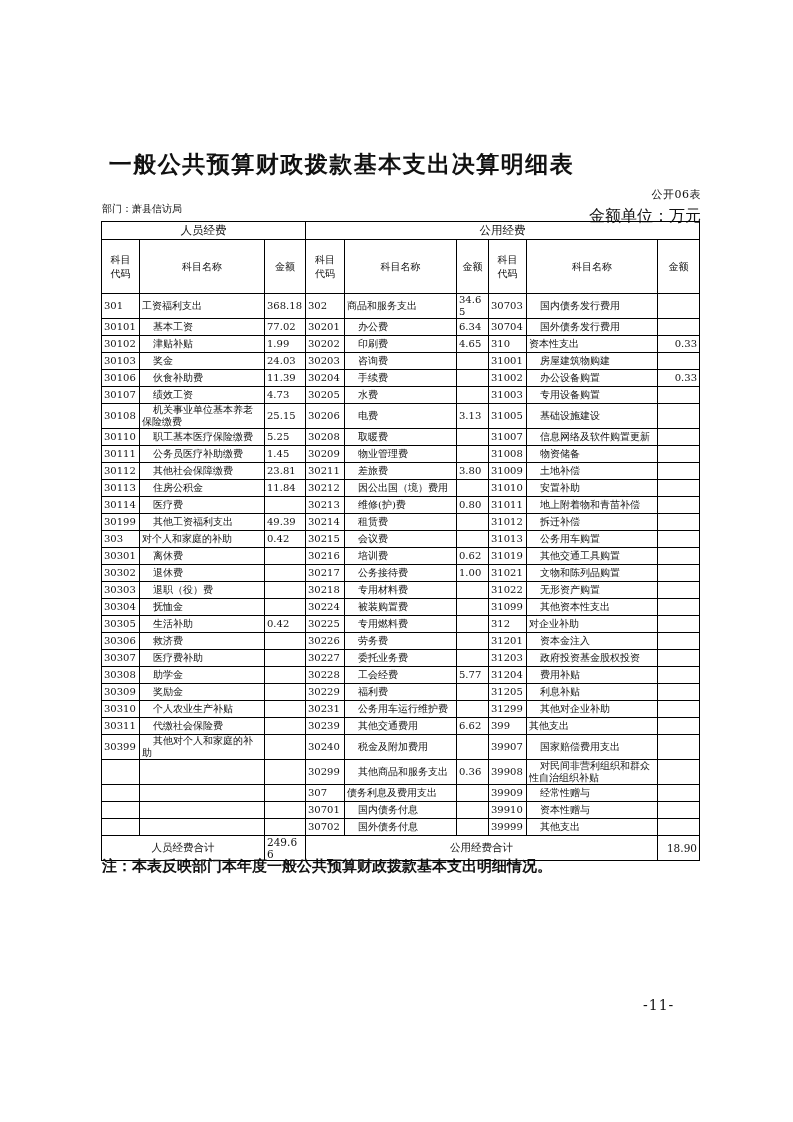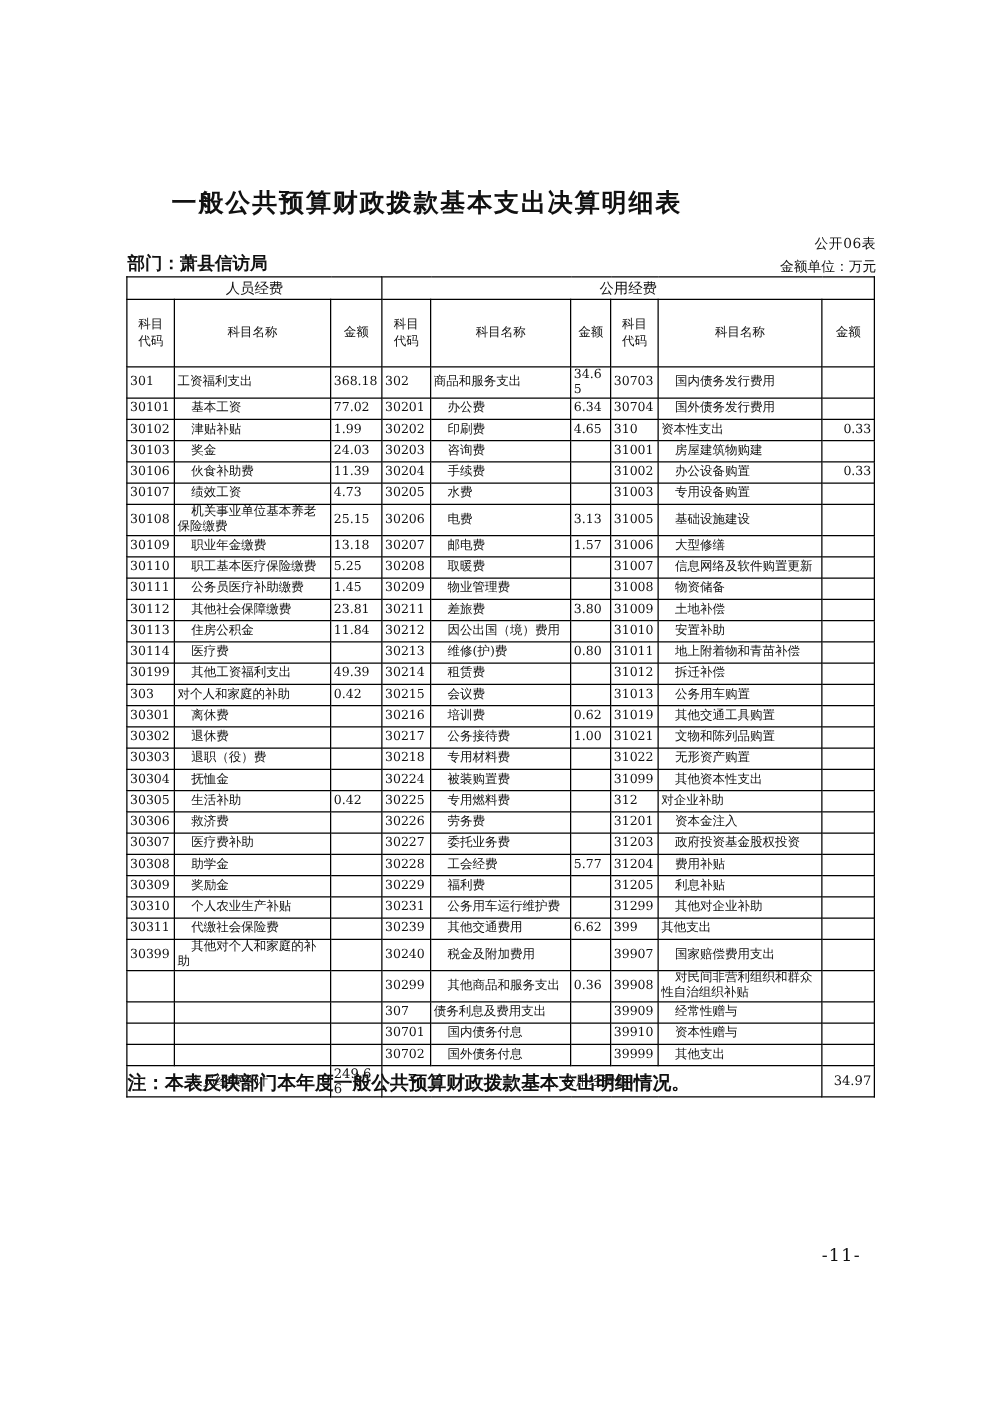--- a/index.html
+++ b/index.html
@@ -4,31 +4,31 @@
 <style>
   html,body{margin:0;padding:0;}
   body{
     width:793px;height:1122px;background:#ffffff;position:relative;
     font-family:"DejaVu Serif","Liberation Serif",serif;color:#111;
     -webkit-font-smoothing:antialiased;
   }
   .page-title{
     position:absolute;top:149px;left:0;width:683px;text-align:center;
     font-family:"Liberation Sans","DejaVu Sans",sans-serif;
-    font-weight:bold;font-size:20px;letter-spacing:1.5px;
+    font-weight:bold;font-size:23px;letter-spacing:1.5px;
   }
   .form-code{
     position:absolute;top:187px;right:92px;font-size:11px;letter-spacing:.5px;
   }
   .dept-line{
-    position:absolute;top:202px;left:102px;font-size:14px;
-    font-family:"Liberation Sans","DejaVu Sans",sans-serif;font-weight:bold;text-align:center;
+    position:absolute;top:202px;left:102px;font-size:10px;
+    font-family:"Liberation Sans","DejaVu Sans",sans-serif;font-weight:normal;text-align:center;
   }
   .unit-line{
-    position:absolute;top:206px;right:92px;font-size:11px;
+    position:absolute;top:206px;right:92px;font-size:16px;
   }
   table.budget{
     position:absolute;left:101px;top:221px;width:599px;
     border-collapse:collapse;table-layout:fixed;
   }
   table.budget th, table.budget td{
     border:1px solid #000;padding:0 2px;overflow:hidden;
     font-weight:normal;word-break:break-all;
   }
   tr.group-header-row th{
@@ -46,21 +46,21 @@
   td.name-cell.indent{text-indent:11px;}
   td.amount-cell{text-align:left;}
   td.amount-cell.right{text-align:right;}
   tr.footer-row td{height:19px;font-size:10.5px;}
   td.footer-label{text-align:center;}
   .note-line{
     position:absolute;top:857px;left:102px;font-size:15px;
     font-family:"Liberation Sans","DejaVu Sans",sans-serif;font-weight:bold;
   }
   .page-number{
-    position:absolute;top:997px;left:643px;width:60px;text-align:center;
+    position:absolute;top:997px;left:643px;width:60px;text-align:left;
     font-size:14px;letter-spacing:1px;
   }
 </style>
 </head>
 <body>
 
 <div class="page-title">一般公共预算财政拨款基本支出决算明细表</div>
 <div class="form-code">公开06表</div>
 <div class="dept-line">部门：萧县信访局</div>
 <div class="unit-line">金额单位：万元</div>
@@ -169,31 +169,20 @@
         <td class="name-cell indent">机关事业单位基本养老保险缴费</td>
         <td class="amount-cell">25.15</td>
         <td class="code-cell">30206</td>
         <td class="name-cell indent">电费</td>
         <td class="amount-cell">3.13</td>
         <td class="code-cell">31005</td>
         <td class="name-cell indent">基础设施建设</td>
         <td class="amount-cell right"></td>
       </tr>
       <tr>
-        <td class="code-cell">30109</td>
-        <td class="name-cell indent">职业年金缴费</td>
-        <td class="amount-cell">13.18</td>
-        <td class="code-cell">30207</td>
-        <td class="name-cell indent">邮电费</td>
-        <td class="amount-cell">1.57</td>
-        <td class="code-cell">31006</td>
-        <td class="name-cell indent">大型修缮</td>
-        <td class="amount-cell right"></td>
-      </tr>
-      <tr>
         <td class="code-cell">30110</td>
         <td class="name-cell indent">职工基本医疗保险缴费</td>
         <td class="amount-cell">5.25</td>
         <td class="code-cell">30208</td>
         <td class="name-cell indent">取暖费</td>
         <td class="amount-cell"></td>
         <td class="code-cell">31007</td>
         <td class="name-cell indent">信息网络及软件购置更新</td>
         <td class="amount-cell right"></td>
       </tr>
@@ -438,19 +427,19 @@
         <td class="code-cell">39999</td>
         <td class="name-cell indent">其他支出</td>
         <td class="amount-cell right"></td>
       </tr>
     </tbody>
   <tfoot>
     <tr class="footer-row">
       <td colspan="2" class="footer-label">人员经费合计</td>
       <td class="amount-cell">249.66</td>
       <td colspan="5" class="footer-label">公用经费合计</td>
-      <td class="amount-cell right">34.97</td>
+      <td class="amount-cell right">18.90</td>
     </tr>
   </tfoot>
 </table>
 
 <div class="note-line">注：本表反映部门本年度一般公共预算财政拨款基本支出明细情况。</div>
 <div class="page-number">-11-</div>
 
 </body></html>

